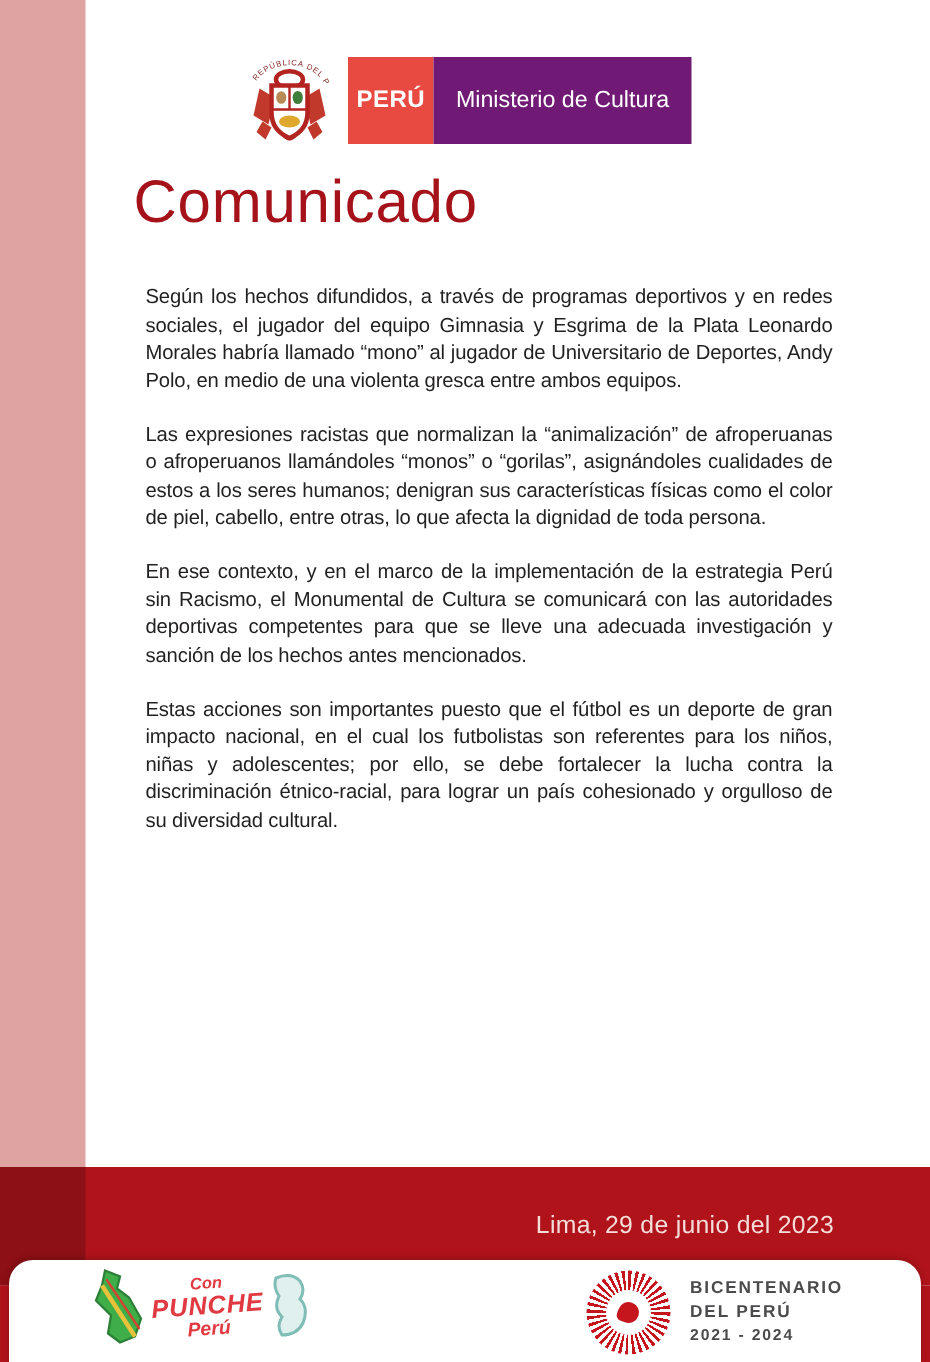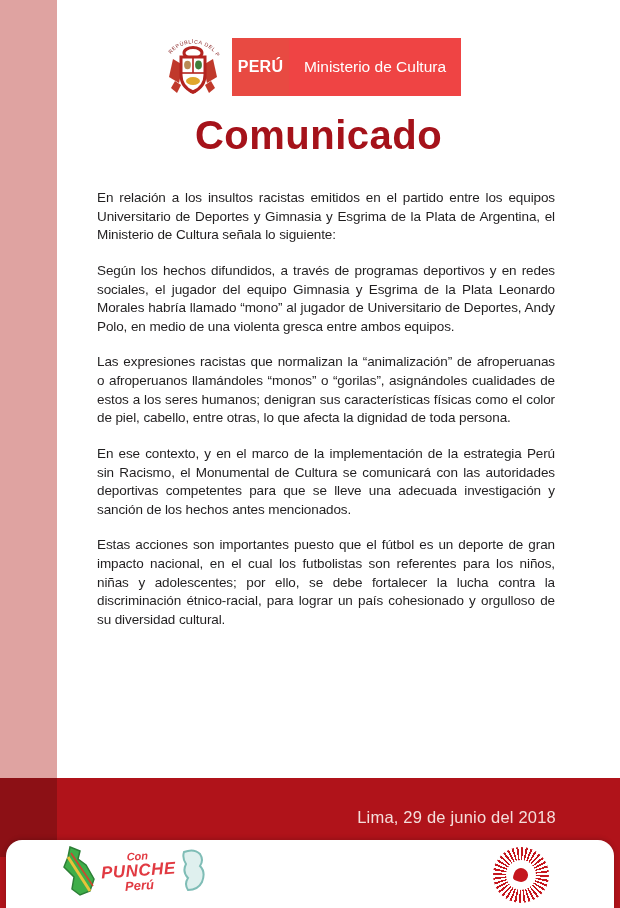--- a/index.html
+++ b/index.html
@@ -35,36 +35,36 @@
   .peru-box {
     width: 57px; height: 58px;
     background: #e84a42;
     color: #ffffff;
     display: flex; align-items: center; justify-content: center;
     font-size: 16px; font-weight: bold; letter-spacing: 0.3px;
     align-self: center;
   }
   .ministry-box {
     width: 172px; height: 58px;
-    background: #ef4444;
+    background: #701a75;
     color: #ffffff;
     display: flex; align-items: center; justify-content: center;
     font-size: 15.5px;
     align-self: center;
   }
 
   
   .doc-title {
     position: absolute;
     left: 57px; right: 40px; top: 113px;
-    text-align: center;
     font-size: 40px;
-    font-weight: 700;
+    font-weight: 400;
     letter-spacing: 0.5px;
     color: #a5121a;
+    padding-left: 32px;
   }
 
   
   .body-text {
     position: absolute;
     left: 97px; top: 189px;
     width: 458px;
     color: #211f20;
     font-size: 13.5px;
     line-height: 1.38;
@@ -191,31 +191,30 @@
       <ellipse cx="34" cy="46" rx="7" ry="4" fill="#e0a72d"></ellipse>
       <path d="M30 55 Q34 60 38 55" fill="none" stroke="#b3231f" stroke-width="2.4"></path>
     </svg>
     <div class="peru-box">PERÚ</div>
     <div class="ministry-box">Ministerio de Cultura</div>
   </div>
 
   <h1 class="doc-title">Comunicado</h1>
 
   <div class="body-text">
-    <p>En relación a los insultos racistas emitidos en el partido entre los equipos Universitario de Deportes y Gimnasia y Esgrima de la Plata de Argentina, el Ministerio de Cultura señala lo siguiente:</p>
     <p>Según los hechos difundidos, a través de programas deportivos y en redes sociales, el jugador del equipo Gimnasia y Esgrima de la Plata Leonardo Morales habría llamado “mono” al jugador de Universitario de Deportes, Andy Polo, en medio de una violenta gresca entre ambos equipos.</p>
     <p>Las expresiones racistas que normalizan la “animalización” de afroperuanas o afroperuanos llamándoles “monos” o “gorilas”, asignándoles cualidades de estos a los seres humanos; denigran sus características físicas como el color de piel, cabello, entre otras, lo que afecta la dignidad de toda persona.</p>
     <p>En ese contexto, y en el marco de la implementación de la estrategia Perú sin Racismo, el Monumental de Cultura se comunicará con las autoridades deportivas competentes para que se lleve una adecuada investigación y sanción de los hechos antes mencionados.</p>
     <p>Estas acciones son importantes puesto que el fútbol es un deporte de gran impacto nacional, en el cual los futbolistas son referentes para los niños, niñas y adolescentes; por ello, se debe fortalecer la lucha contra la discriminación étnico-racial, para lograr un país cohesionado y orgulloso de su diversidad cultural.</p>
   </div>
 
   <div class="date-band">
     <div class="dark-left"></div>
     <div class="band-tail"></div>
-    <div class="date-text">Lima, 29 de junio del 2018</div>
+    <div class="date-text">Lima, 29 de junio del 2023</div>
   </div>
 
   <div class="footer-card">
 
     <div class="punche">
       <svg class="punche-map" viewBox="0 0 38 52">
         <path d="M10 2 L20 6 L18 14 L26 20 L34 34 L30 46 L20 50 L12 44 L14 32 L4 22 L8 12 Z" fill="#3fae49" stroke="#2c7f36" stroke-width="1.5"></path>
         <path d="M8 12 L30 46" stroke="#e8c23a" stroke-width="3" fill="none"></path>
         <path d="M11 8 L33 41" stroke="#d1442f" stroke-width="1.6" fill="none"></path>
       </svg>
@@ -224,17 +223,22 @@
         <div class="punche-main">PUNCHE</div>
         <div class="punche-peru">Perú</div>
       </div>
       <svg class="punche-arm" viewBox="0 0 30 46">
         <path d="M6 4 Q16 0 22 6 Q26 12 22 18 Q28 24 24 34 Q20 42 10 42 Q6 36 10 30 Q4 24 8 16 Q4 10 6 4 Z" fill="#dff0ee" stroke="#7fbdb6" stroke-width="2"></path>
       </svg>
     </div>
 
     <div class="bicentenario">
       <div class="burst"></div>
+      <div class="bicentenario-text">
+        <div class="bi-line1">BICENTENARIO</div>
+        <div class="bi-line2">DEL PERÚ</div>
+        <div class="bi-line3">2021 - 2024</div>
+      </div>
     </div>
 
   </div>
 
 </div>
 
 </body></html>

